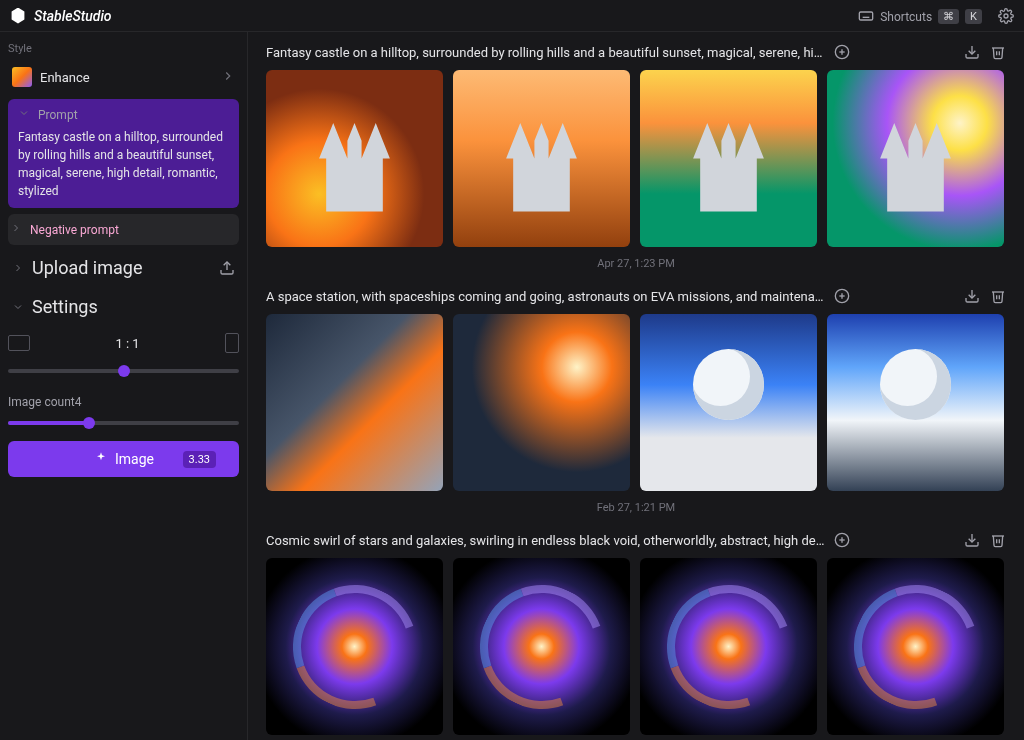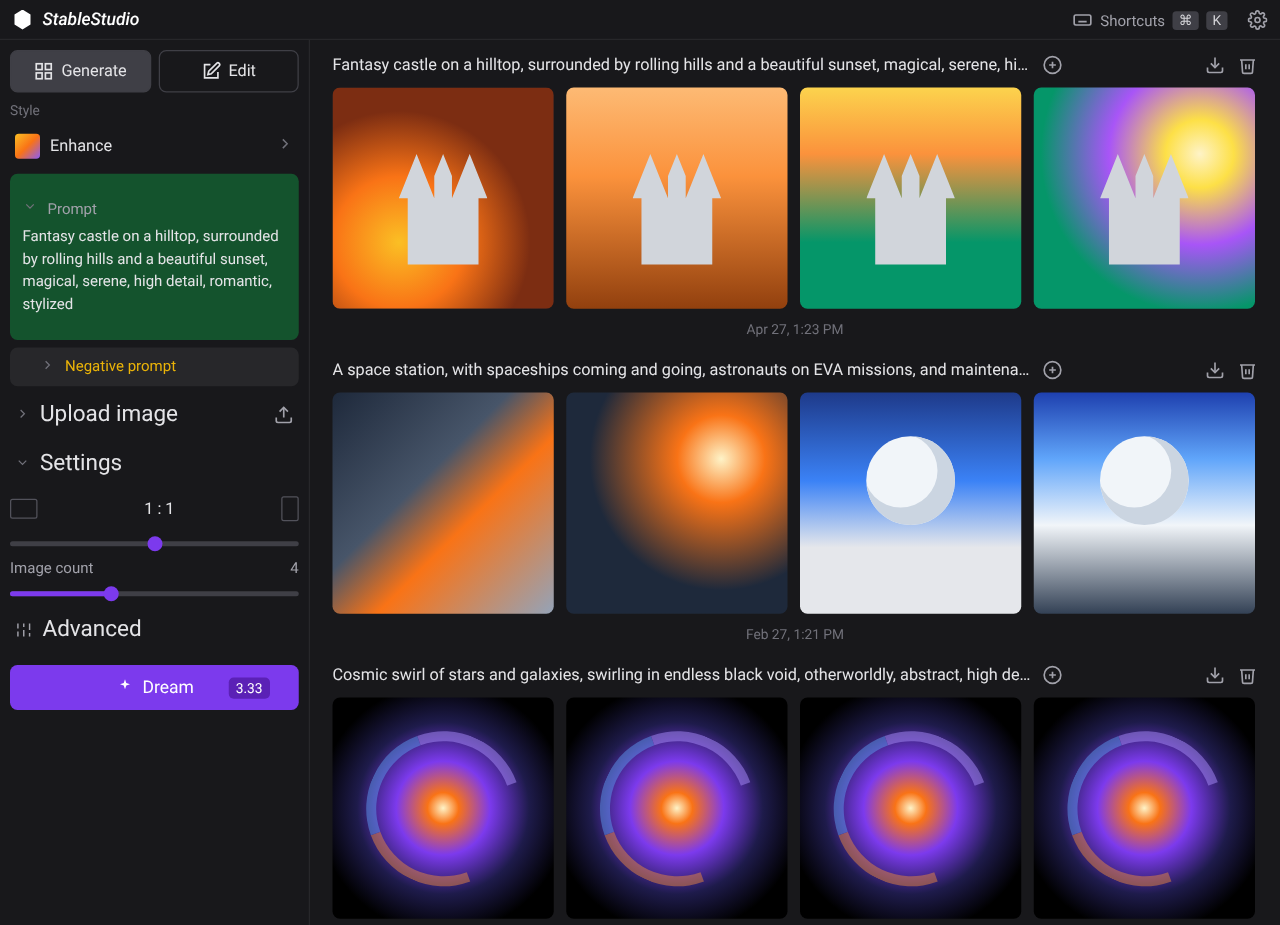--- a/index.html
+++ b/index.html
@@ -78,34 +78,34 @@
   display: flex; align-items: center; justify-content: space-between;
   padding: 6px 4px;
   cursor: pointer;
 }
 .style-left { display: flex; align-items: center; gap: 8px; }
 .style-thumb {
   width: 20px; height: 20px; border-radius: 3px;
   background: linear-gradient(135deg,#fbbf24,#f97316,#8b5cf6);
 }
 .card {
-  background: #14532d;
+  background: #4c1d95;
   border-radius: 6px;
-  padding: 20px 10px;
+  padding: 8px 10px;
 }
 .card-header {
   display: flex; align-items: center; gap: 8px;
   color: #a1a1aa; font-size: 12px;
   margin-bottom: 6px;
 }
 .prompt-text { font-size: 12px; line-height: 1.5; color: #e4e4e7; }
 .neg-prompt {
-  display: flex; gap: 8px;
+  display: flex; align-items: center; gap: 8px;
   background: #27272a; border-radius: 6px;
-  padding: 8px 24px; color: #eab308; font-size: 12px;
+  padding: 8px 2px; color: #f9a8d4; font-size: 12px;
 }
 .section-row {
   display: flex; align-items: center; justify-content: space-between;
   padding: 6px 4px; color: #e4e4e7; font-size: 18px;
 }
 .section-row .left { display: flex; align-items: center; gap: 8px; }
 .ratio-row {
   display: flex; align-items: center; justify-content: space-between;
   gap: 8px; padding: 4px 0;
 }
@@ -114,21 +114,21 @@
 }
 .slider-track {
   position: relative; height: 4px; background: #3f3f46; border-radius: 2px;
   margin: 6px 0 4px;
 }
 .slider-fill { position: absolute; height: 100%; background: #7c3aed; border-radius: 2px; }
 .slider-thumb {
   position: absolute; top: 50%; width: 12px; height: 12px;
   background: #7c3aed; border-radius: 50%; transform: translate(-50%, -50%);
 }
-.count-row { display: flex; justify-content: space-between; font-size: 12px; color: #a1a1aa; }
+.count-row { display: flex; font-size: 12px; color: #a1a1aa; margin-top: 12px; }
 .dream-btn {
   margin-top: 6px;
   background: #7c3aed;
   color: #fff;
   border-radius: 6px;
   padding: 10px;
   display: flex; align-items: center; justify-content: center;
   position: relative;
   font-size: 14px;
   cursor: pointer;
@@ -221,42 +221,20 @@
       <svg viewBox="0 0 24 24" fill="none" stroke="currentColor" stroke-width="2">
           <circle cx="12" cy="12" r="3"></circle>
           <path d="M19.4 15a1.7 1.7 0 0 0 .3 1.8l.1.1a2 2 0 1 1-2.8 2.8l-.1-.1a1.7 1.7 0 0 0-1.8-.3 1.7 1.7 0 0 0-1 1.5V21a2 2 0 0 1-4 0v-.1a1.7 1.7 0 0 0-1-1.5 1.7 1.7 0 0 0-1.8.3l-.1.1a2 2 0 1 1-2.8-2.8l.1-.1a1.7 1.7 0 0 0 .3-1.8 1.7 1.7 0 0 0-1.5-1H3a2 2 0 0 1 0-4h.1a1.7 1.7 0 0 0 1.5-1 1.7 1.7 0 0 0-.3-1.8l-.1-.1a2 2 0 1 1 2.8-2.8l.1.1a1.7 1.7 0 0 0 1.8.3h0a1.7 1.7 0 0 0 1-1.5V3a2 2 0 0 1 4 0v.1a1.7 1.7 0 0 0 1 1.5 1.7 1.7 0 0 0 1.8-.3l.1-.1a2 2 0 1 1 2.8 2.8l-.1.1a1.7 1.7 0 0 0-.3 1.8v0a1.7 1.7 0 0 0 1.5 1H21a2 2 0 0 1 0 4h-.1a1.7 1.7 0 0 0-1.5 1z"></path>
         </svg>
     </span>
   </div>
 </div>
 
 <div class="main">
   <div class="sidebar">
-    <div class="tab-row">
-      <div class="tab-btn active">
-        <span class="icon">
-          <svg viewBox="0 0 24 24" fill="none" stroke="currentColor" stroke-width="2">
-              <rect x="3" y="3" width="7" height="7"></rect>
-              <rect x="14" y="3" width="7" height="7"></rect>
-              <rect x="3" y="14" width="7" height="7"></rect>
-              <rect x="14" y="14" width="7" height="7"></rect>
-            </svg>
-        </span>
-        <span>Generate</span>
-      </div>
-      <div class="tab-btn" style="background:#18181b;">
-        <span class="icon">
-          <svg viewBox="0 0 24 24" fill="none" stroke="currentColor" stroke-width="2">
-              <path d="M11 4H4v16h16v-7"></path>
-              <path d="M18.5 2.5a2.1 2.1 0 0 1 3 3L12 15l-4 1 1-4 9.5-9.5z"></path>
-            </svg>
-        </span>
-        <span>Edit</span>
-      </div>
-    </div>
 
     <div class="sidebar-label">Style</div>
     <div class="style-row">
       <div class="style-left">
         <div class="style-thumb"></div>
         <span>Enhance</span>
       </div>
       <span class="chev">
         <svg width="14" height="14" viewBox="0 0 24 24" fill="none" stroke="currentColor" stroke-width="2">
             <polyline points="9 18 15 12 9 6"></polyline>
@@ -325,43 +303,28 @@
 
     <div class="count-row">
       <span>Image count</span>
       <span>4</span>
     </div>
     <div class="slider-track">
       <div class="slider-fill" style="width:35%;"></div>
       <div class="slider-thumb" style="left:35%;"></div>
     </div>
 
-    <div class="section-row">
-      <div class="left">
-        <span class="icon" style="color:#a1a1aa;width:14px;height:14px;">
-          <svg viewBox="0 0 24 24" fill="none" stroke="currentColor" stroke-width="2">
-              <line x1="4" y1="21" x2="4" y2="14"></line>
-              <line x1="4" y1="10" x2="4" y2="3"></line>
-              <line x1="12" y1="21" x2="12" y2="12"></line>
-              <line x1="12" y1="8" x2="12" y2="3"></line>
-              <line x1="20" y1="21" x2="20" y2="16"></line>
-              <line x1="20" y1="12" x2="20" y2="3"></line>
-            </svg>
-        </span>
-        <span>Advanced</span>
-      </div>
-    </div>
 
     <div class="dream-btn">
       <span class="icon" style="margin-right:6px;">
         <svg viewBox="0 0 24 24" fill="currentColor">
             <path d="M12 2l1.5 4.5L18 8l-4.5 1.5L12 14l-1.5-4.5L6 8l4.5-1.5L12 2z"></path>
           </svg>
       </span>
-      <span>Dream</span>
+      <span>Image</span>
       <span class="dream-badge">3.33</span>
     </div>
   </div>
 
   <div class="content">
 
     <div class="gen-block">
       <div class="gen-header">
         <div class="gen-title-row">
           <span class="gen-title">Fantasy castle on a hilltop, surrounded by rolling hills and a beautiful sunset, magical, serene, high detail, romant...</span>

